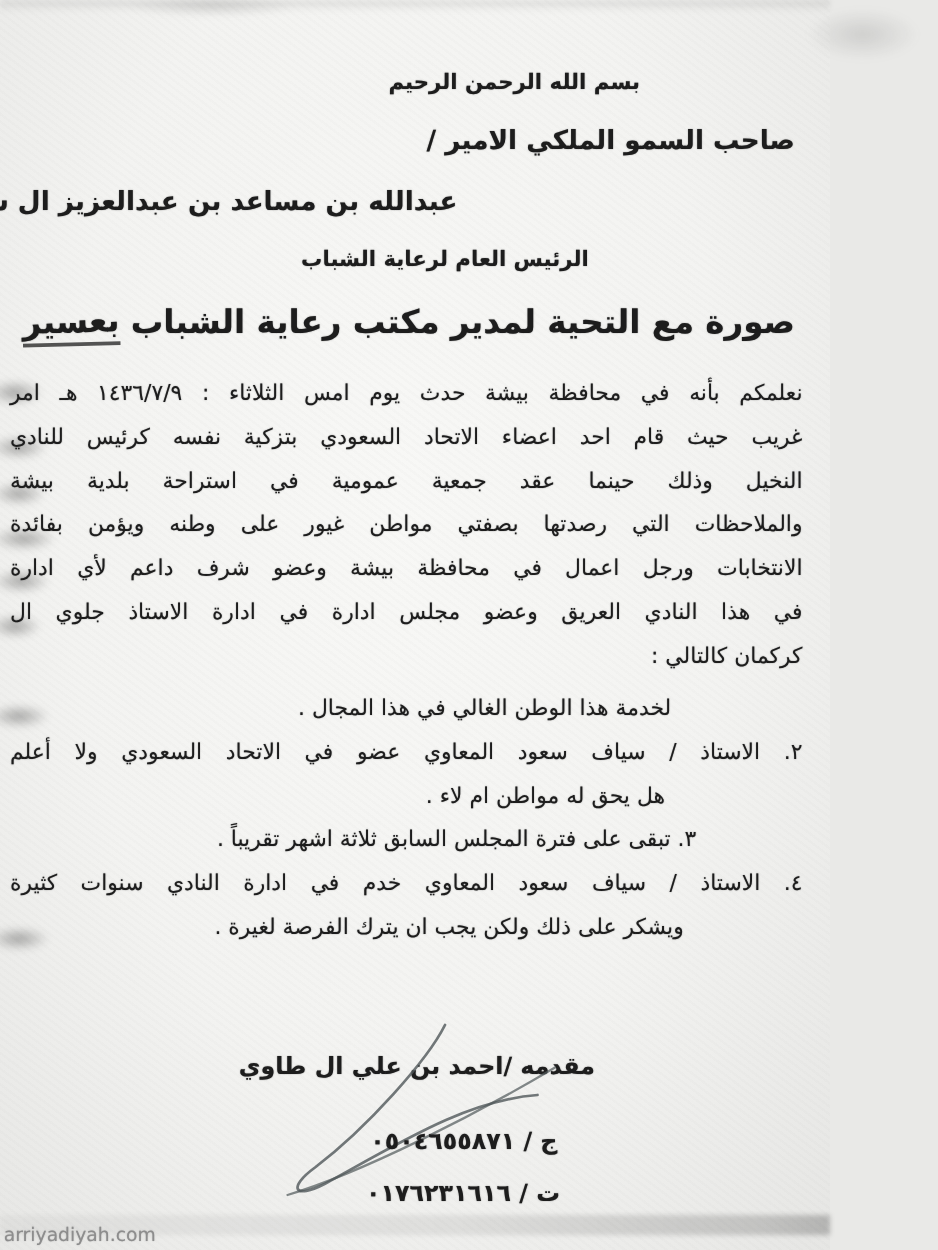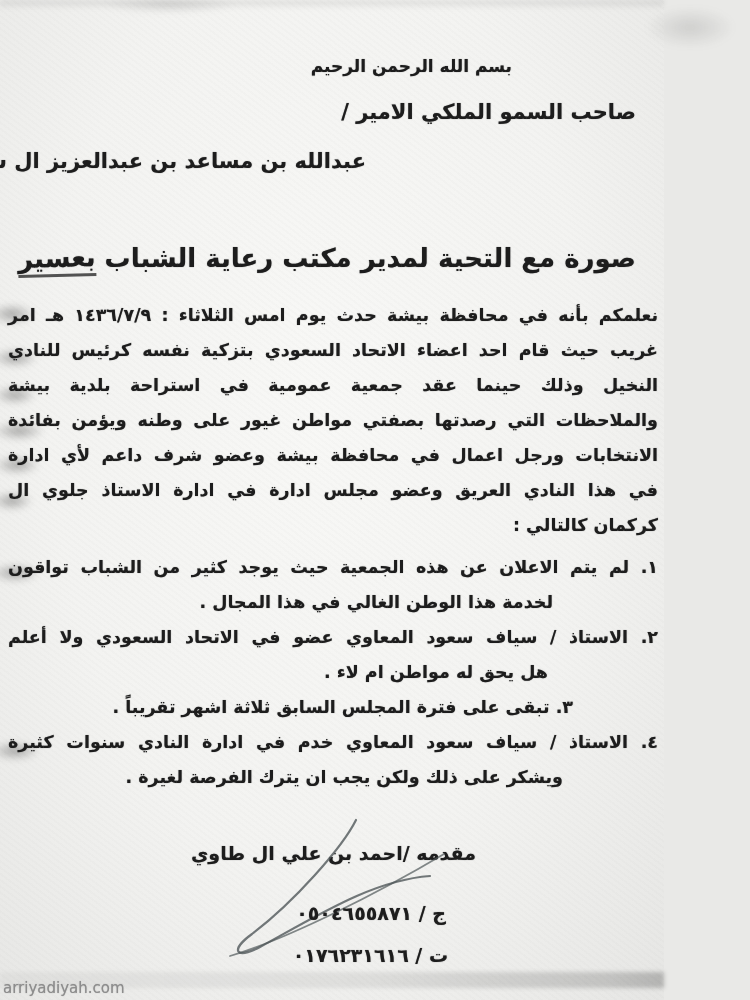--- a/index.html
+++ b/index.html
@@ -23,22 +23,22 @@
     color:#1d1d1d;
     text-shadow:0 0 1px rgba(45,45,45,0.65);
   }
   .basmala{top:56px;right:152px;font-size:17px;}
   .addr-title{top:100px;right:28px;font-size:21px;}
   .addr-name{top:149px;right:298px;font-size:21px;}
   .addr-role{top:198px;right:193px;font-size:17px;}
   .subject{top:243px;right:28px;font-size:26px;letter-spacing:0.5px;}
   .subject .u-loc{border-bottom:3px solid rgba(30,30,30,0.75);padding-bottom:1px;display:inline-block;transform:rotate(-1.5deg);}
   .block{
-    position:absolute;left:8px;right:6px;direction:rtl;
-    font-weight:700;color:#1d1d1d;text-shadow:0 0 1px rgba(45,45,45,0.6);
+    position:absolute;left:8px;right:22px;direction:rtl;
+    font-weight:400;color:#1d1d1d;text-shadow:0 0 1px rgba(45,45,45,0.6);
   }
   .body-block{top:298px;font-size:17.5px;}
   .list-block{top:550px;font-size:17.5px;}
   .bline{line-height:35px;height:35px;text-align:right;}
   .bline.j{text-align:justify;text-align-last:justify;}
   .ind-105{padding-right:105px;}
   .ind-110{padding-right:110px;}
   .ind-95{padding-right:95px;}
   .ind-85{padding-right:85px;}
   .submitted{top:842px;right:188px;font-size:19px;}
@@ -79,38 +79,38 @@
   <div class="blob smear" style="left:-16px;top:418px;width:70px;height:26px;"></div>
   <div class="blob smear" style="left:-14px;top:452px;width:62px;height:26px;"></div>
   <div class="blob smear" style="left:-16px;top:488px;width:56px;height:26px;"></div>
   <div class="blob smear" style="left:-18px;top:560px;width:66px;height:26px;"></div>
   <div class="blob smear" style="left:-18px;top:738px;width:66px;height:26px;"></div>
   <div class="band-bottom"></div>
 
   <div class="txt basmala">بسم الله الرحمن الرحيم</div>
   <div class="txt addr-title">صاحب السمو الملكي الامير /</div>
   <div class="txt addr-name">عبدالله بن مساعد بن عبدالعزيز ال سعود</div>
+  <div class="txt addr-role">الرئيس العام لرعاية الشباب</div>
 
   <div class="txt subject">
     <span>صورة مع التحية لمدير مكتب رعاية الشباب</span>
     <span class="u-loc">بعسير</span>
   </div>
 
   <div class="block body-block">
     <div class="bline j">نعلمكم بأنه في محافظة بيشة حدث يوم امس الثلاثاء : ١٤٣٦/٧/٩ هـ امر</div>
     <div class="bline j">غريب حيث قام احد اعضاء الاتحاد السعودي بتزكية نفسه كرئيس للنادي</div>
     <div class="bline j">النخيل وذلك حينما عقد جمعية عمومية في استراحة بلدية بيشة</div>
     <div class="bline j">والملاحظات التي رصدتها بصفتي مواطن غيور على وطنه ويؤمن بفائدة</div>
     <div class="bline j">الانتخابات ورجل اعمال في محافظة بيشة وعضو شرف داعم لأي ادارة</div>
     <div class="bline j">في هذا النادي العريق وعضو مجلس ادارة في ادارة الاستاذ جلوي ال</div>
     <div class="bline">كركمان كالتالي :</div>
   </div>
 
   <div class="block list-block">
-    <div class="bline j">١. لم يتم الاعلان عن هذه الجمعية حيث يوجد كثير من الشباب تواقون</div>
     <div class="bline ind-105">لخدمة هذا الوطن الغالي في هذا المجال .</div>
     <div class="bline j">٢. الاستاذ / سياف سعود المعاوي عضو في الاتحاد السعودي ولا أعلم</div>
     <div class="bline ind-110">هل يحق له مواطن ام لاء .</div>
     <div class="bline ind-85">٣. تبقى على فترة المجلس السابق ثلاثة اشهر تقريباً .</div>
     <div class="bline j">٤. الاستاذ / سياف سعود المعاوي خدم في ادارة النادي سنوات كثيرة</div>
     <div class="bline ind-95">ويشكر على ذلك ولكن يجب ان يترك الفرصة لغيرة .</div>
   </div>
 
   <div class="txt submitted">مقدمه /احمد بن علي ال طاوي</div>
 

